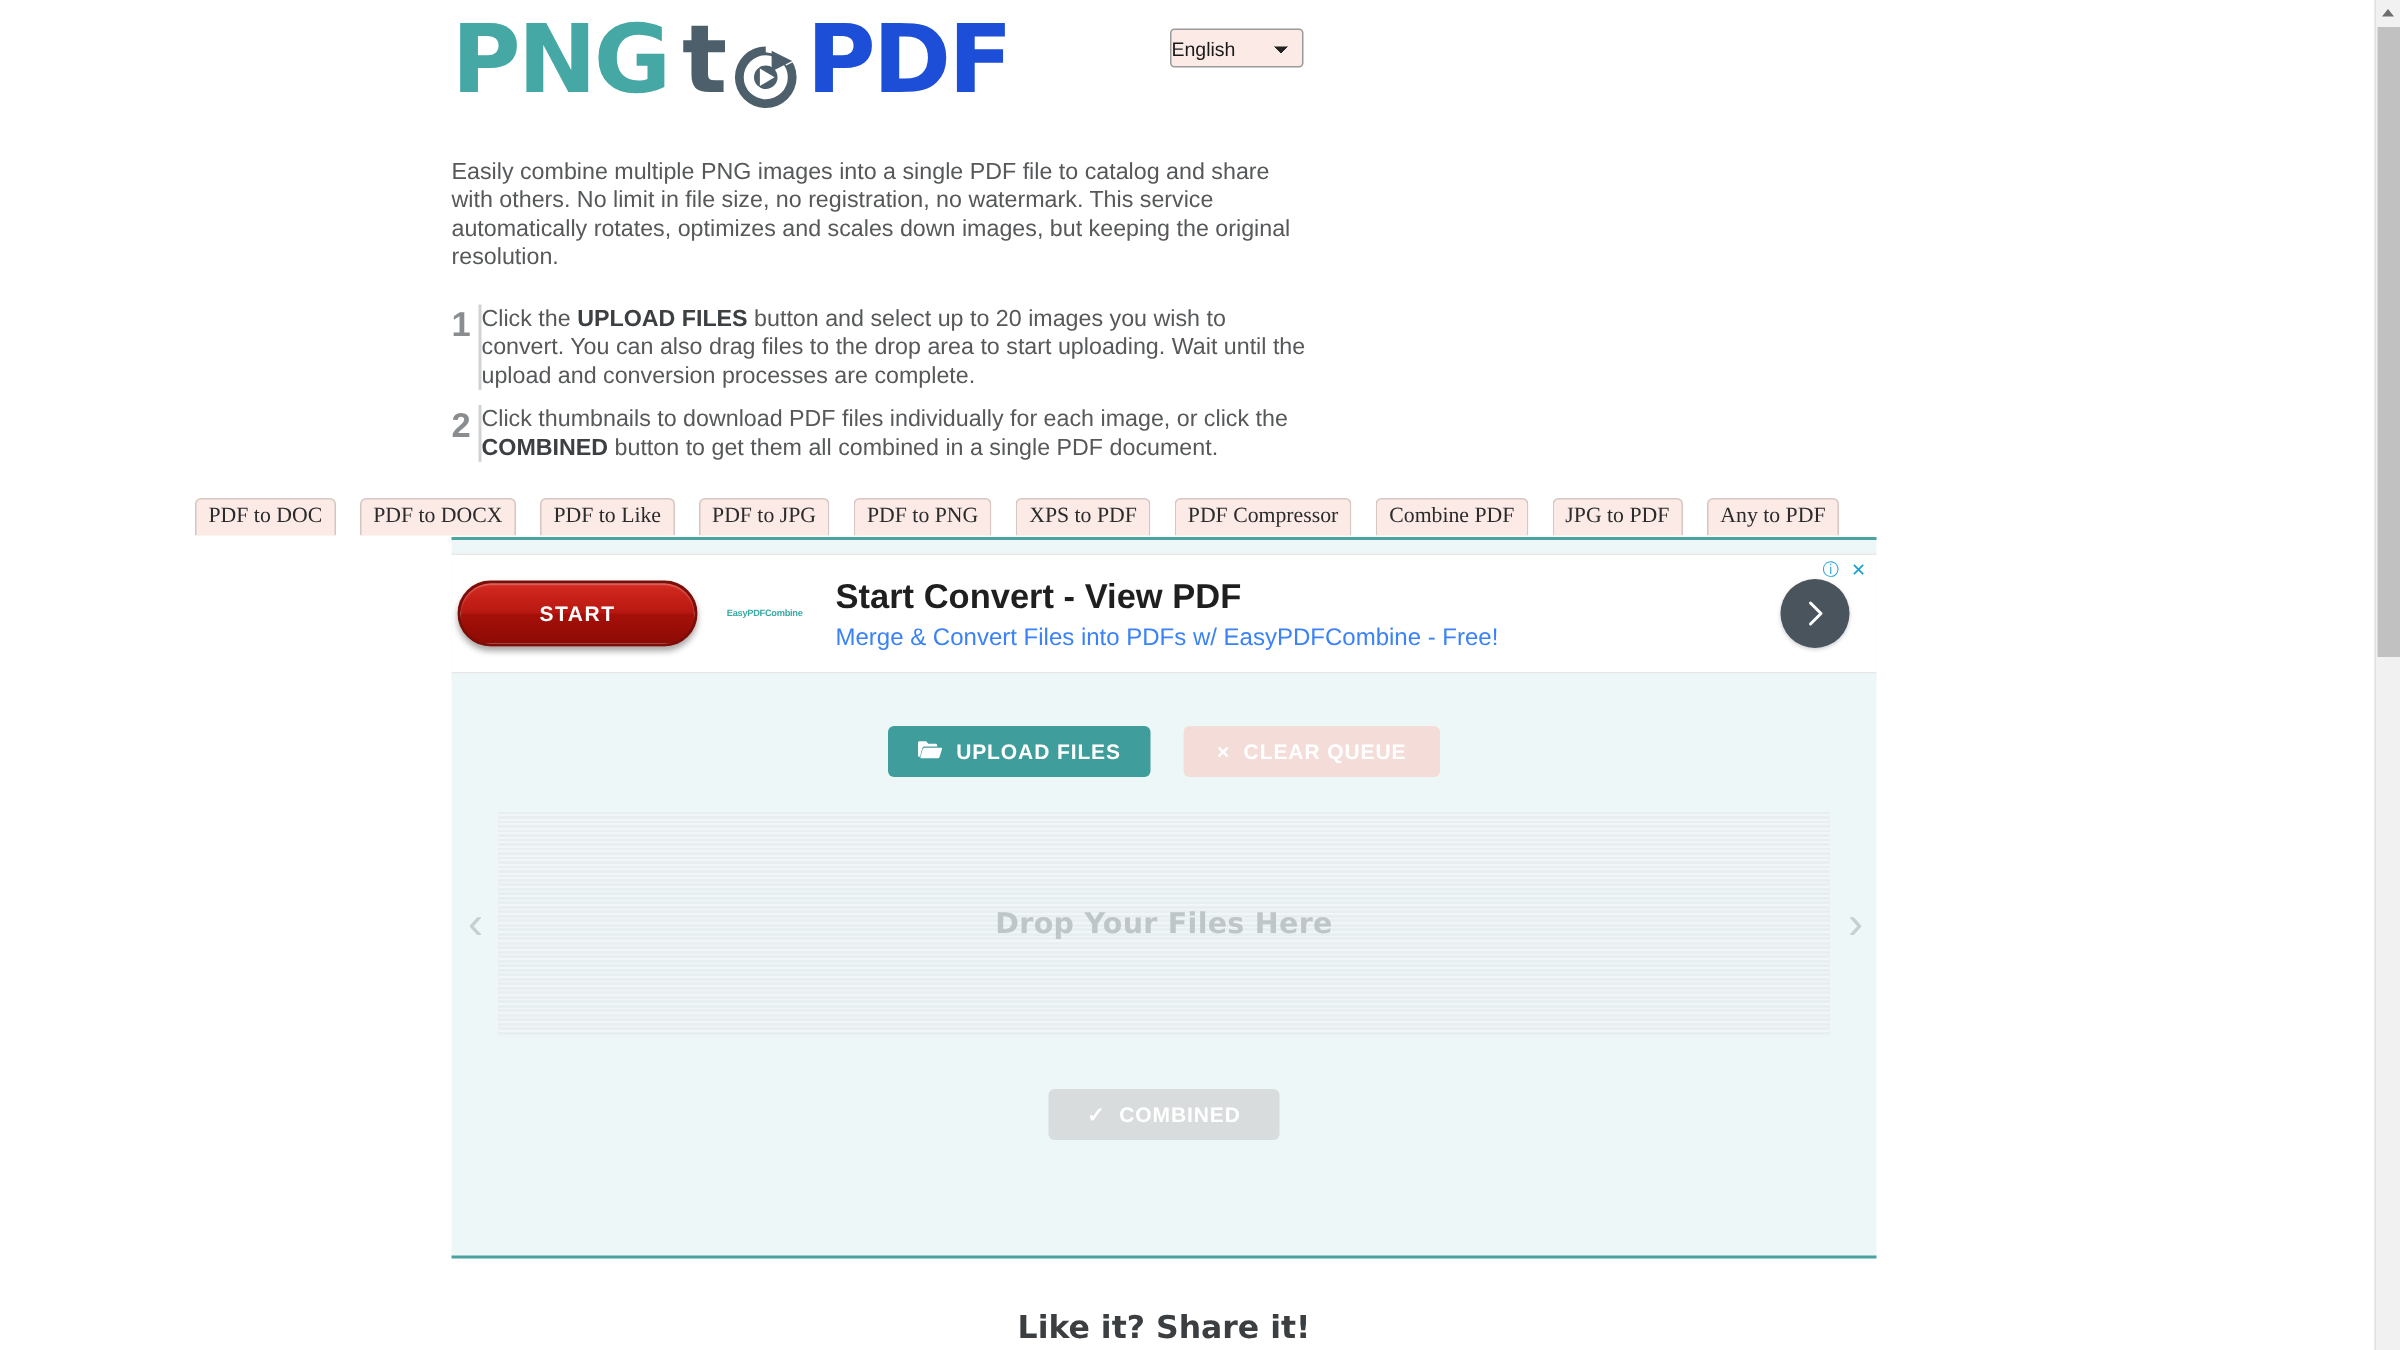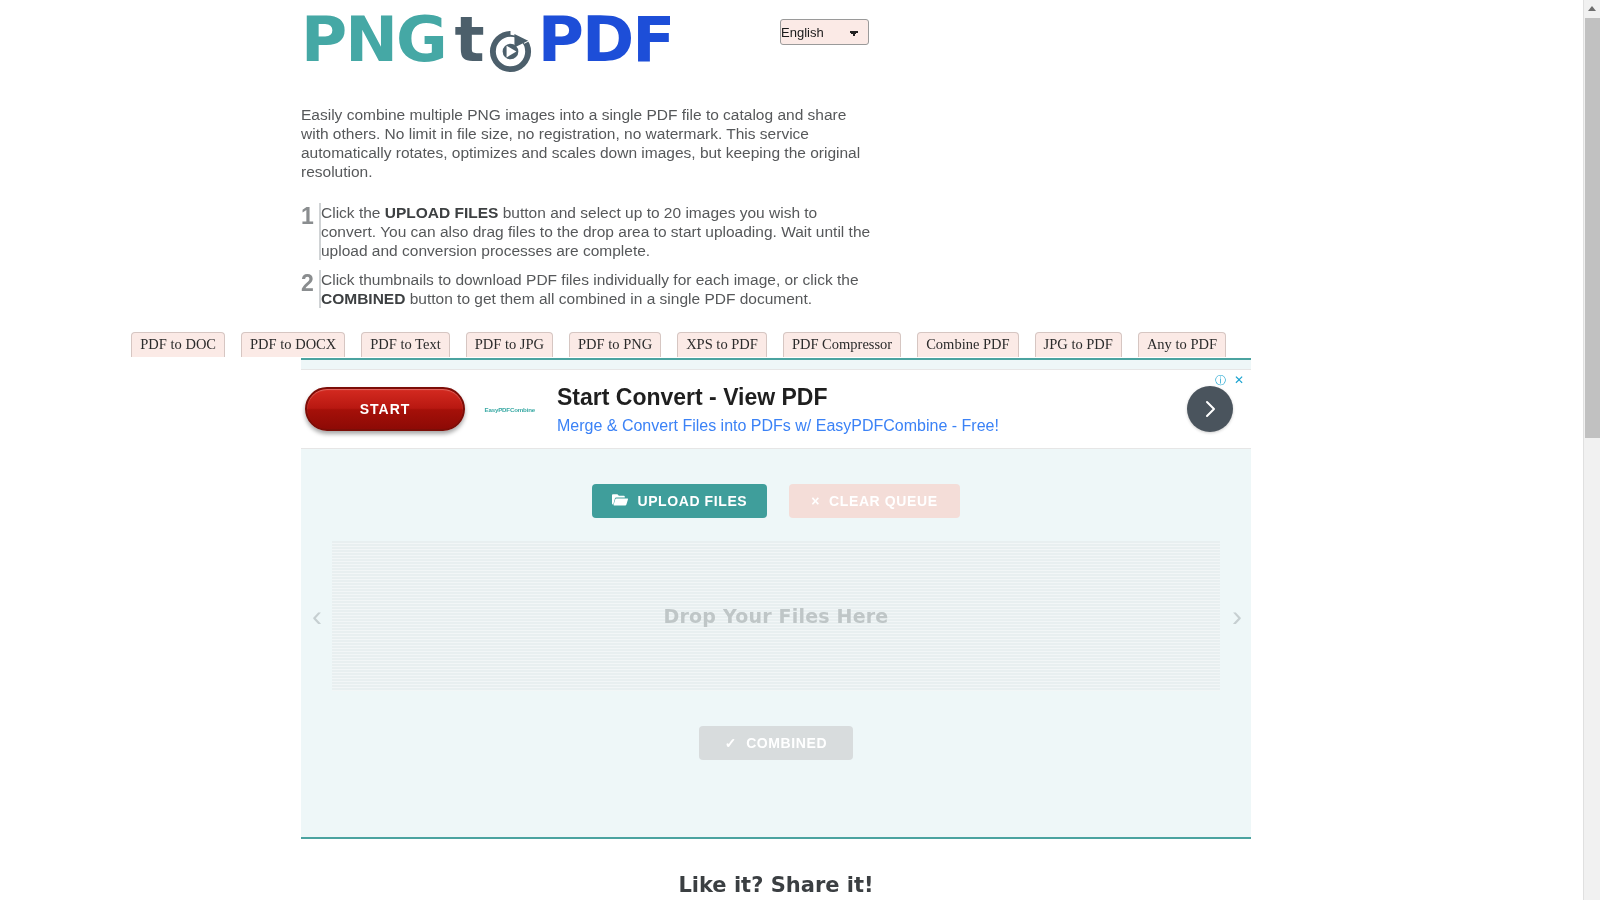--- a/index.html
+++ b/index.html
@@ -367,21 +367,21 @@
       </div>
       <div class="step">
         <div class="step-num">2</div>
         <div class="step-body"><span>Click thumbnails to download PDF files individually for each image, or click the </span><b>COMBINED</b><span> button to get them all combined in a single PDF document.</span></div>
       </div>
     </div>
 
     <div class="tabbar">
       <div class="tab">PDF to DOC</div>
       <div class="tab">PDF to DOCX</div>
-      <div class="tab">PDF to Text</div>
+      <div class="tab">PDF to Like</div>
       <div class="tab">PDF to JPG</div>
       <div class="tab">PDF to PNG</div>
       <div class="tab">XPS to PDF</div>
       <div class="tab">PDF Compressor</div>
       <div class="tab">Combine PDF</div>
       <div class="tab">JPG to PDF</div>
       <div class="tab">Any to PDF</div>
     </div>
 
     <div class="panel">

